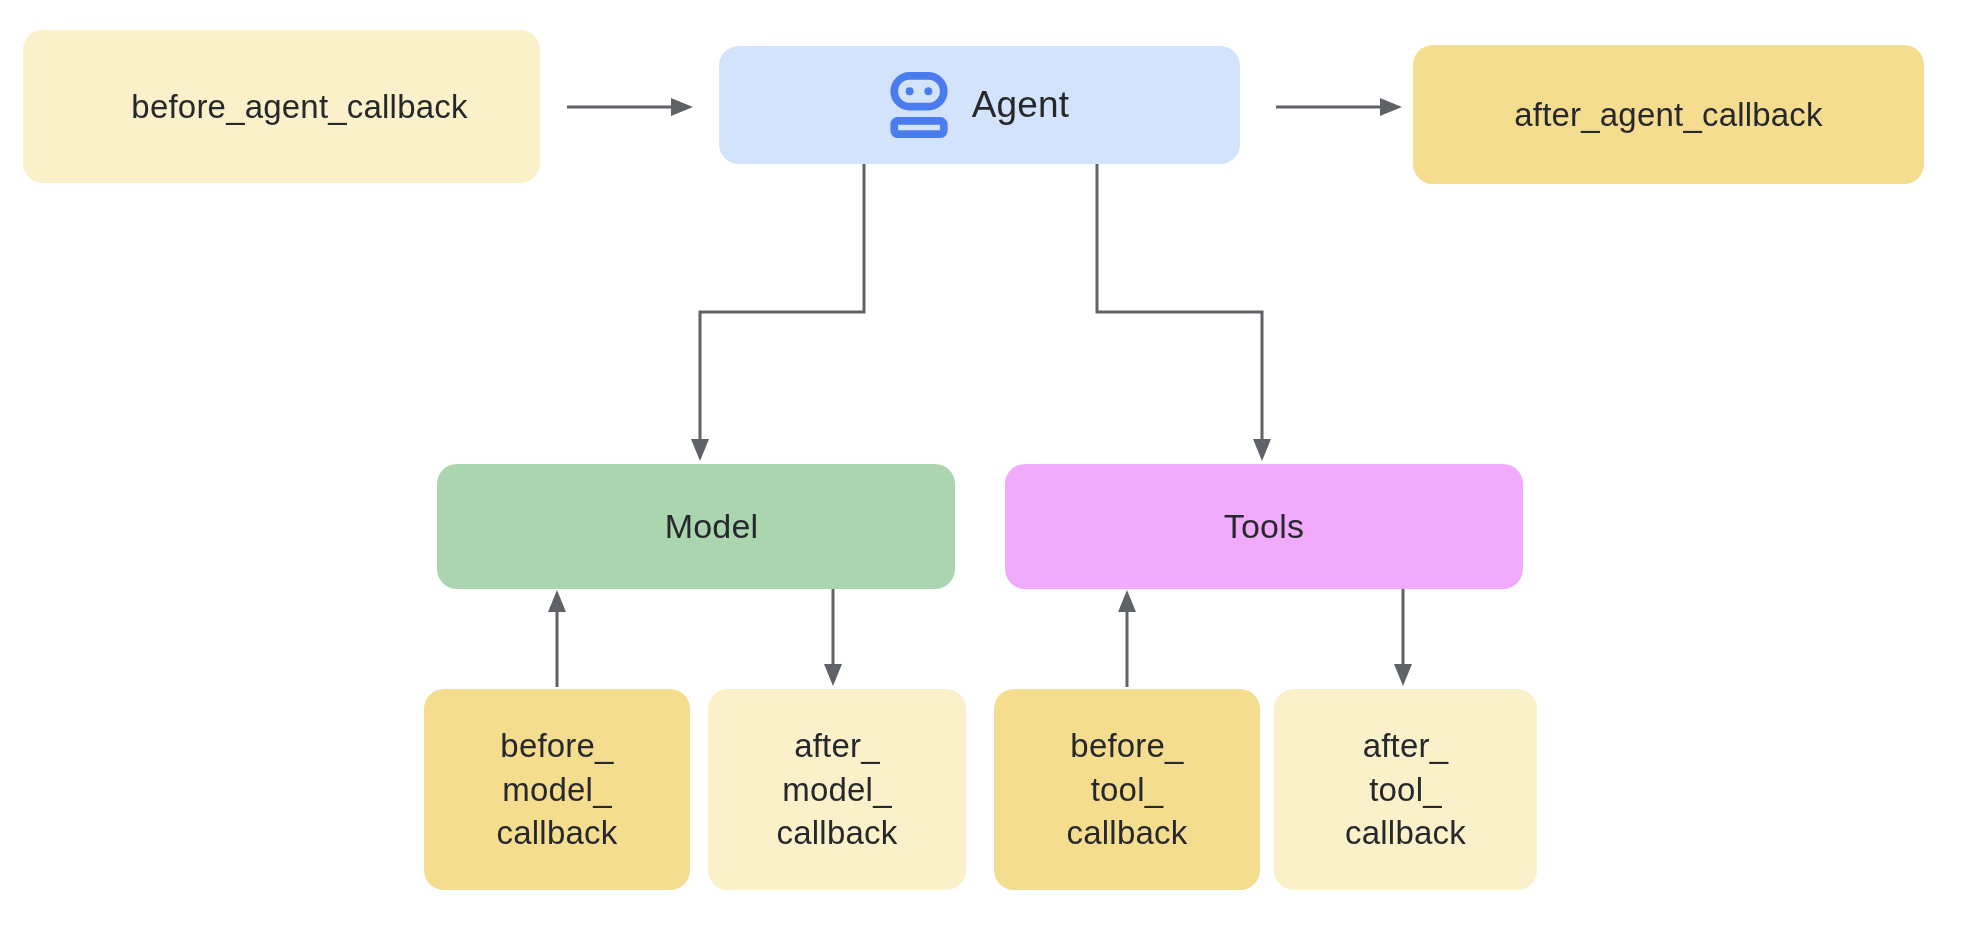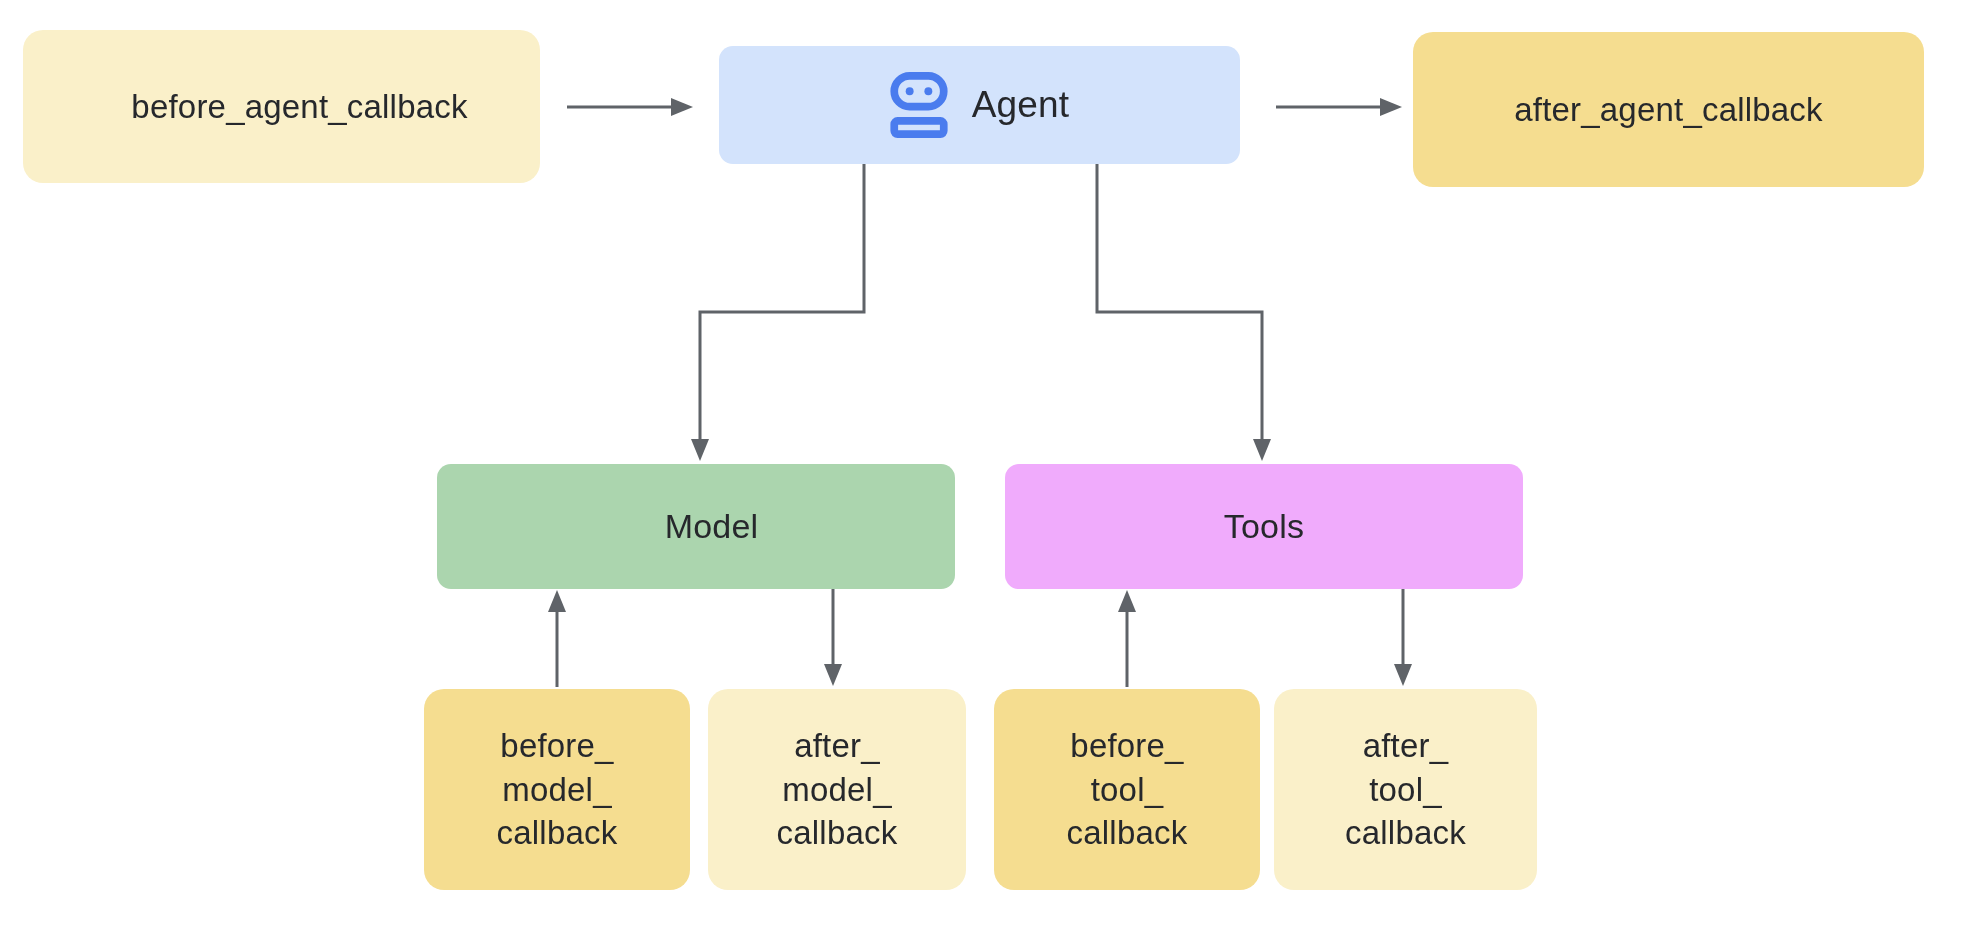--- a/index.html
+++ b/index.html
@@ -6,26 +6,26 @@
   body{width:1966px;height:946px;font-family:"Liberation Sans",sans-serif;}
   .canvas{position:relative;width:1966px;height:946px;overflow:hidden;background:#ffffff;}
   #edges{position:absolute;left:0;top:0;width:1966px;height:946px;pointer-events:none;}
   .node{
     position:absolute;
     display:flex;align-items:center;justify-content:center;
     color:#26282c;font-size:33px;letter-spacing:0.2px;
     box-sizing:border-box;
   }
   .r-lg{border-radius:20px;}
-  .r-md{border-radius:14px;}
+  .r-md{border-radius:20px;}
   .multiline{white-space:pre-line;text-align:center;line-height:1.32;}
   
   .n-before-agent{left:23px;top:30px;width:517px;height:153px;}
   .n-agent{left:719px;top:46px;width:521px;height:118px;font-size:37px;}
-  .n-after-agent{left:1413px;top:32px;width:511px;height:155px;}
+  .n-after-agent{left:1413px;top:45px;width:511px;height:139px;}
   .n-model{left:437px;top:464px;width:518px;height:125px;font-size:34px;}
   .n-tools{left:1005px;top:464px;width:518px;height:125px;font-size:34px;}
   .n-before-model{left:424px;top:689px;width:266px;height:201px;}
   .n-after-model{left:708px;top:689px;width:258px;height:201px;}
   .n-before-tool{left:994px;top:689px;width:266px;height:201px;}
   .n-after-tool{left:1274px;top:689px;width:263px;height:201px;}
   .agent-icon{width:58px;height:66px;margin-right:24px;flex:0 0 auto;}
 </style>
 </head>
 <body>

